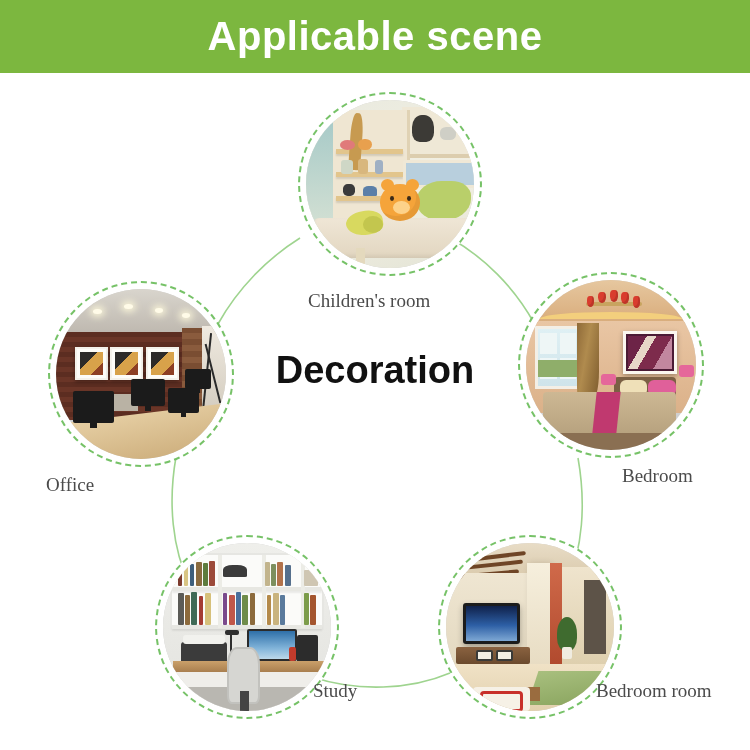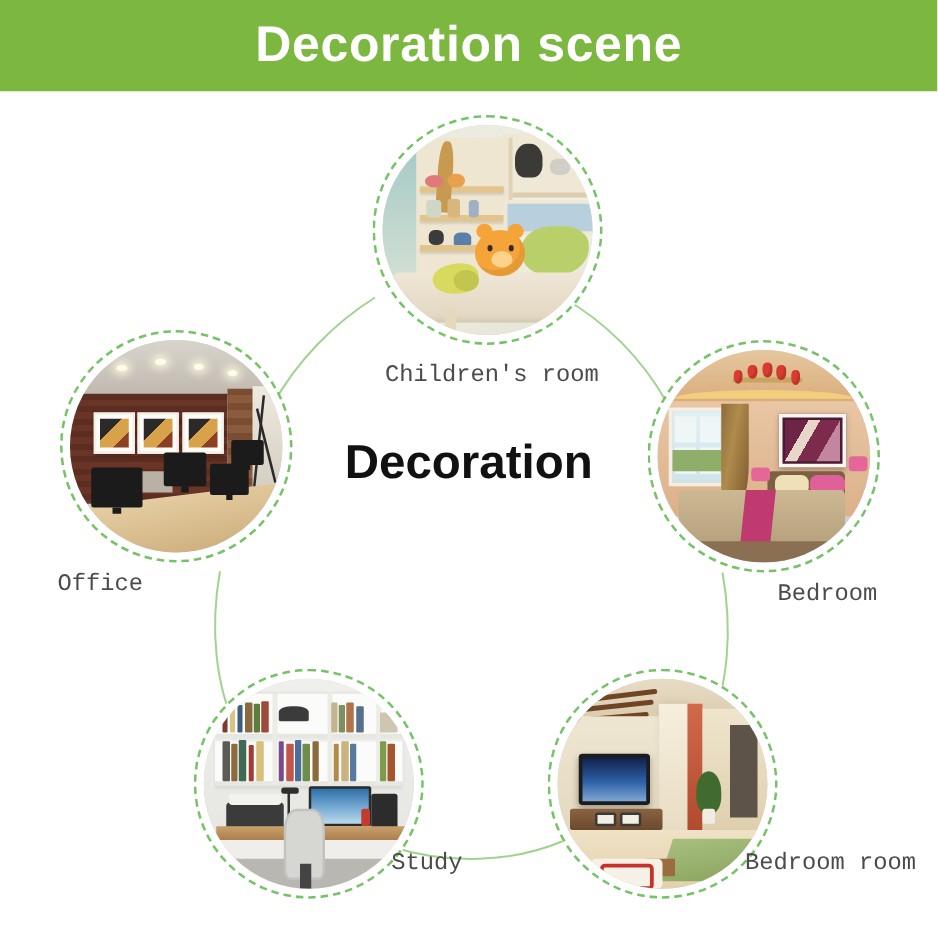--- a/index.html
+++ b/index.html
@@ -54,21 +54,21 @@
     background:#cfcfcf;
   }
   .circle-photo .scene{
     position:absolute;left:0;top:0;width:100%;height:100%;
   }
 
   .node-label{
     position:absolute;
     color:#4b4b4b;
     font-size:19px;
-    font-family:Liberation Mono, monospace;
+    font-family:Liberation Serif, serif;
     white-space:nowrap;
     line-height:1;
   }
 
   
   #center-title{
     position:absolute;
     left:0;width:750px;
     top:278px;
     text-align:center;
@@ -178,21 +178,21 @@
   .lv-floor{position:absolute;left:0;top:72%;width:100%;height:28%;background:linear-gradient(180deg,#f0e2c6,#e2d0ad);}
   .lv-rug{position:absolute;left:16%;top:86%;width:34%;height:14%;background:#f6f1e6;border-radius:4px;}
   .lv-rugline{position:absolute;border:3px solid #c8302a;border-radius:4px;}
   .lv-greenfloor{position:absolute;left:52%;top:76%;width:42%;height:20%;background:linear-gradient(170deg,#a8bf7e,#8aa55f);transform:skewX(-18deg);}
   .lv-step{position:absolute;left:42%;top:86%;width:14%;height:8%;background:#9a6c3f;}
 </style>
 </head>
 <body>
 
 <div id="header-banner">
-  <div id="header-title">Decoration scene</div>
+  <div id="header-title">Applicable scene</div>
 </div>
 
 <div id="diagram">
 
   <svg id="link-layer" viewBox="0 0 750 677" width="750" height="677" xmlns="http://www.w3.org/2000/svg">
     <g fill="none" stroke="#9fd48f" stroke-width="1.6">
 
       <path d="M 218,251 C 238,215 268,185 300,165"></path>
 
       <path d="M 450,165 C 484,184 514,214 534,250"></path>
@@ -236,21 +236,21 @@
         <div class="kid-eye" style="left:60%"></div>
         <div class="kid-snout"></div>
         <div class="kid-toy"></div>
         <div class="kid-toy2"></div>
         <div class="kid-post"></div>
       </div>
     </div>
     <div class="node-label" style="left:10px;top:199px;">Children's room</div>
   </div>
 
-  <div class="node" style="left:48px;top:191px;width:186px;height:186px;">
+  <div class="node" style="left:48px;top:208px;width:186px;height:186px;">
     <div class="circle-ring" style="left:0;top:0;width:186px;height:186px;"></div>
     <div class="circle-photo" style="left:8px;top:8px;width:170px;height:170px;">
       <div class="scene">
         <div class="off-ceiling"></div>
         <div class="off-light" style="left:22%;top:12%"></div>
         <div class="off-light" style="left:40%;top:9%"></div>
         <div class="off-light" style="left:58%;top:11%"></div>
         <div class="off-light" style="left:74%;top:14%"></div>
         <div class="off-wall"></div>
         <div class="off-wall2"></div>

